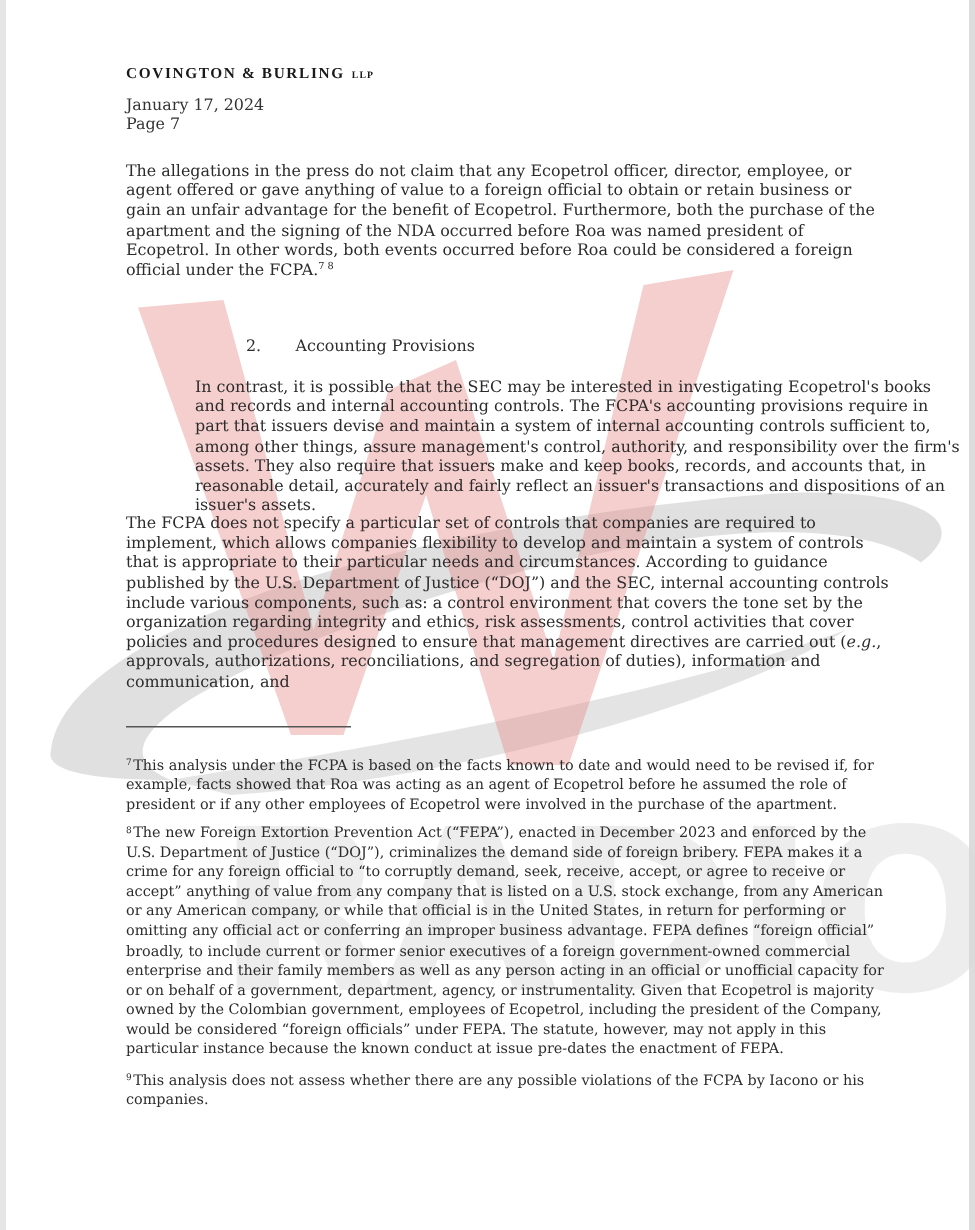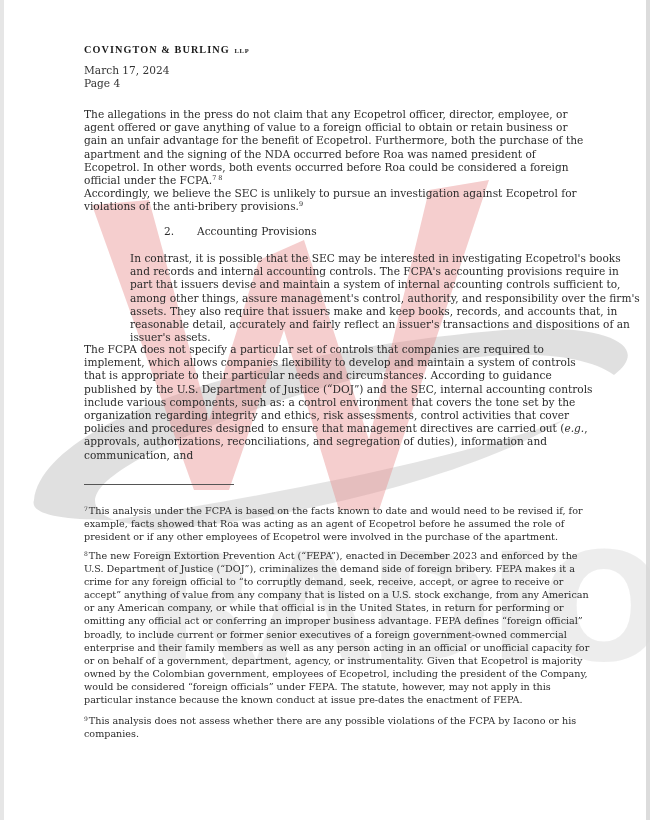--- a/index.html
+++ b/index.html
@@ -57,31 +57,28 @@
 
     <text x="140" y="660" font-family="DejaVu Sans, sans-serif" font-weight="bold" font-size="150" fill="#d9d9d9" opacity="0.45" letter-spacing="-4">RADIO</text>
   </svg>
 
   <div class="firm">
     <span>COVINGTON &amp; BURLING</span>
     <span class="llp">LLP</span>
   </div>
 
   <div class="meta">
-    <div>March 17, 2024</div>
-    <div>Page 4</div>
+    <div>January 17, 2024</div>
+    <div>Page 7</div>
   </div>
 
   <p class="para" style="top:108px;">
     <span>The allegations in the press do not claim that any Ecopetrol officer, director, employee, or agent offered or gave anything of value to a foreign official to obtain or retain business or gain an unfair advantage for the benefit of Ecopetrol.  Furthermore, both the purchase of the apartment and the signing of the NDA occurred before Roa was named president of Ecopetrol.  In other words, both events occurred before Roa could be considered a foreign official under the FCPA.</span><sup>7 8</sup>
   </p>
 
-  <p class="para" style="top:187px;">
-    <span>Accordingly, we believe the SEC is unlikely to pursue an investigation against Ecopetrol for violations of the anti-bribery provisions.</span><sup>9</sup>
-  </p>
 
   <div class="heading">
     <span class="num">2.</span>
     <span class="title">Accounting Provisions</span>
   </div>
 
   <p class="para" style="top:252px;margin-left:46px;">
     <span>In contrast, it is possible that the SEC may be interested in investigating Ecopetrol's books and records and internal accounting controls.  The FCPA's accounting provisions require in part that issuers devise and maintain a system of internal accounting controls sufficient to, among other things, assure management's control, authority, and responsibility over the firm's assets.  They also require that issuers make and keep books, records, and accounts that, in reasonable detail, accurately and fairly reflect an issuer's transactions and dispositions of an issuer's assets.</span>
   </p>
 

